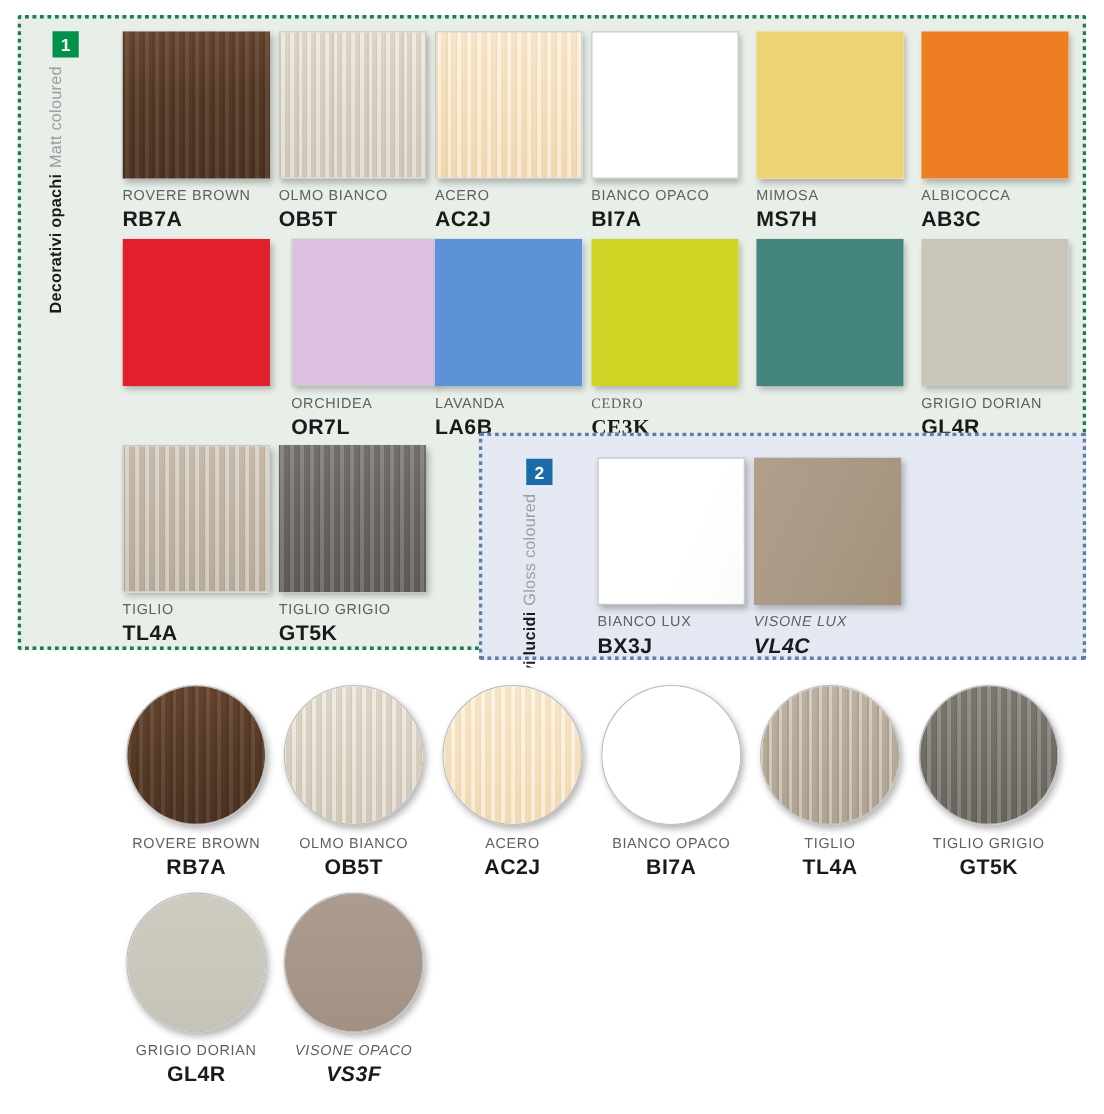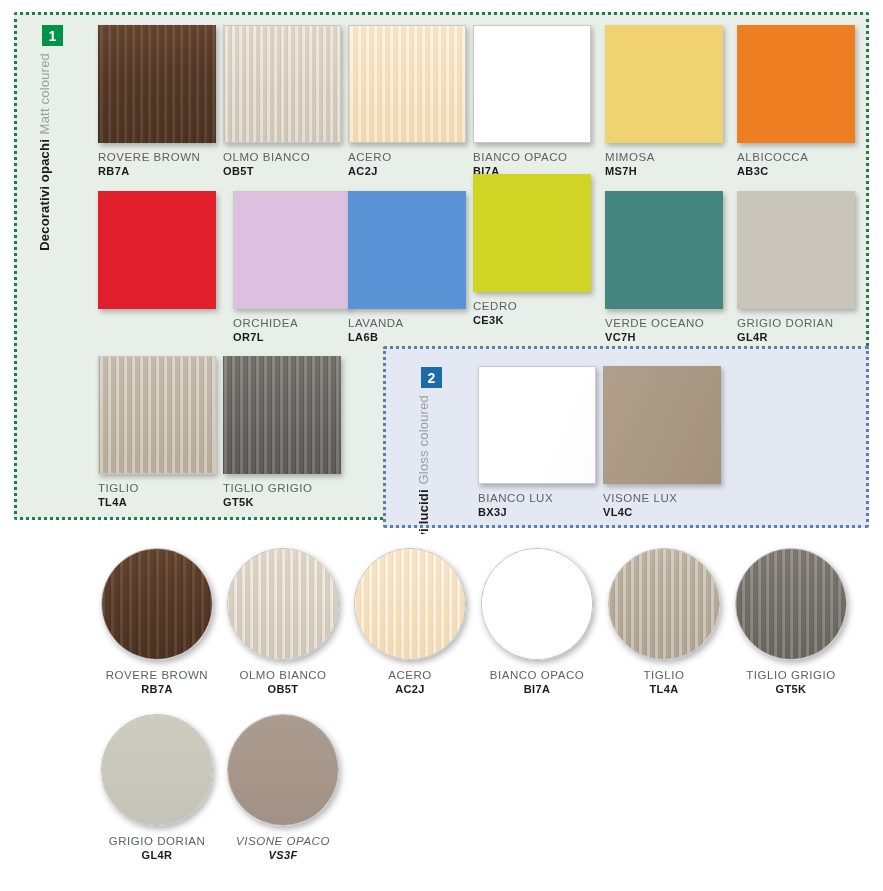--- a/index.html
+++ b/index.html
@@ -97,21 +97,21 @@
     width: 130px;
   }
   .cap-name {
     font-size: 11.5px;
     letter-spacing: .55px;
     color: #5d6261;
     line-height: 1.25;
     white-space: nowrap;
   }
   .cap-code {
-    font-size: 11px;
+    font-size: 17px;
     font-weight: bold;
     letter-spacing: .4px;
     color: #1a1a1a;
     line-height: 1.25;
     margin-top: 1px;
   }
 
   
   #section-rounds {
     position: absolute;
@@ -239,37 +239,33 @@
 <div class="swatch-card" style="left:348px; top:191px;">
   <div class="swatch">
     <div class="grain" style="background:#5c93d6;"></div>
   </div>
   <div class="caption">
     <div class="cap-name">LAVANDA</div>
     <div class="cap-code">LA6B</div>
   </div>
 </div>
 
-<div class="swatch-card" style="left:473px; top:174px;">
+<div class="swatch-card" style="left:473px; top:191px;font-family:Liberation Serif, serif;">
   <div class="swatch">
     <div class="grain" style="background:#cfd425;"></div>
   </div>
   <div class="caption">
     <div class="cap-name">CEDRO</div>
     <div class="cap-code">CE3K</div>
   </div>
 </div>
 
 <div class="swatch-card" style="left:605px; top:191px;">
   <div class="swatch">
     <div class="grain" style="background:#45857f;"></div>
-  </div>
-  <div class="caption">
-    <div class="cap-name">VERDE OCEANO</div>
-    <div class="cap-code">VC7H</div>
   </div>
 </div>
 
 <div class="swatch-card" style="left:737px; top:191px;">
   <div class="swatch">
     <div class="grain" style="background:#c9c5bb;"></div>
   </div>
   <div class="caption">
     <div class="cap-name">GRIGIO DORIAN</div>
     <div class="cap-code">GL4R</div>
@@ -312,21 +308,21 @@
 <div class="swatch-card" style="left:478px; top:366px;">
   <div class="swatch thin-border">
     <div class="grain" style="background: linear-gradient(115deg,#ffffff 0%,#ffffff 60%,#fbfbfb 100%);"></div>
   </div>
   <div class="caption">
     <div class="cap-name">BIANCO LUX</div>
     <div class="cap-code">BX3J</div>
   </div>
 </div>
 
-<div class="swatch-card" style="left:603px; top:366px;">
+<div class="swatch-card" style="left:603px; top:366px;font-style:italic;">
   <div class="swatch">
     <div class="grain" style="background: linear-gradient(115deg,#b0a08b 0%,#a99883 55%,#a39179 100%);"></div>
   </div>
   <div class="caption">
     <div class="cap-name">VISONE LUX</div>
     <div class="cap-code">VL4C</div>
   </div>
 </div>
 
 <div id="section-rounds"></div>

